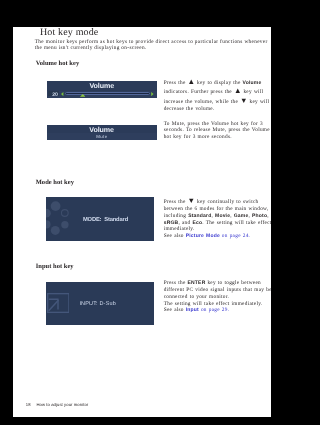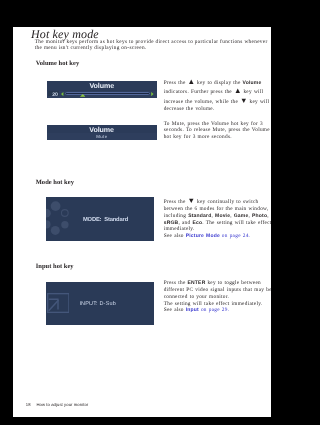--- a/index.html
+++ b/index.html
@@ -1,21 +1,21 @@
 <!DOCTYPE html>
 <html><head>
 <meta charset="utf-8">
 <style>
   html,body{margin:0;padding:0;background:#000;}
   body{width:300px;height:425px;overflow:hidden;
        font-family:"Liberation Serif",serif;-webkit-font-smoothing:antialiased;text-rendering:geometricPrecision;}
   #clip{position:absolute;left:13px;top:27px;width:258px;height:390px;background:#ffffff;overflow:hidden;}
   .inner{position:absolute;left:-13px;top:-27px;width:300px;height:425px;}
 
-  .h1{position:absolute;left:31px;top:26.6px;font-size:12px;color:#231f20;letter-spacing:0.15px;font-style:italic;}
+  .h1{position:absolute;left:40px;top:26.6px;font-size:10px;color:#231f20;letter-spacing:0.15px;}
   .intro{position:absolute;left:34.8px;top:40.2px;width:233px;font-size:5.3px;line-height:5.85px;
          color:#231f20;letter-spacing:0.33px;}
 
   .sechead{position:absolute;left:35.7px;font-size:6.5px;line-height:0;font-weight:bold;color:#231f20;letter-spacing:0.03px;white-space:nowrap;}
 
   .rcol{position:absolute;left:163.7px;width:120px;font-size:5.3px;color:#231f20;}
   .rcol .ln{position:absolute;left:0;white-space:nowrap;letter-spacing:0.28px;word-spacing:0.35px;line-height:0;height:0;}
   .rcol .b{font-family:"Liberation Sans",sans-serif;font-weight:bold;font-size:5.0px;letter-spacing:0.2px;}
   .rcol .tri{font-size:7.6px;letter-spacing:0;line-height:0;position:relative;top:0.55px;}
   .lnk{color:#3a39cf;}

